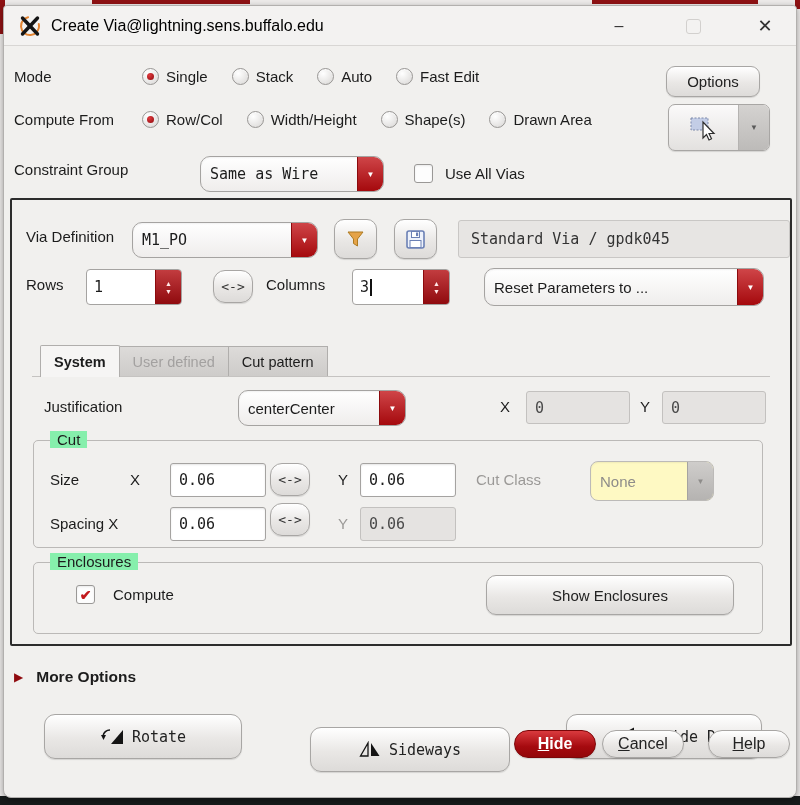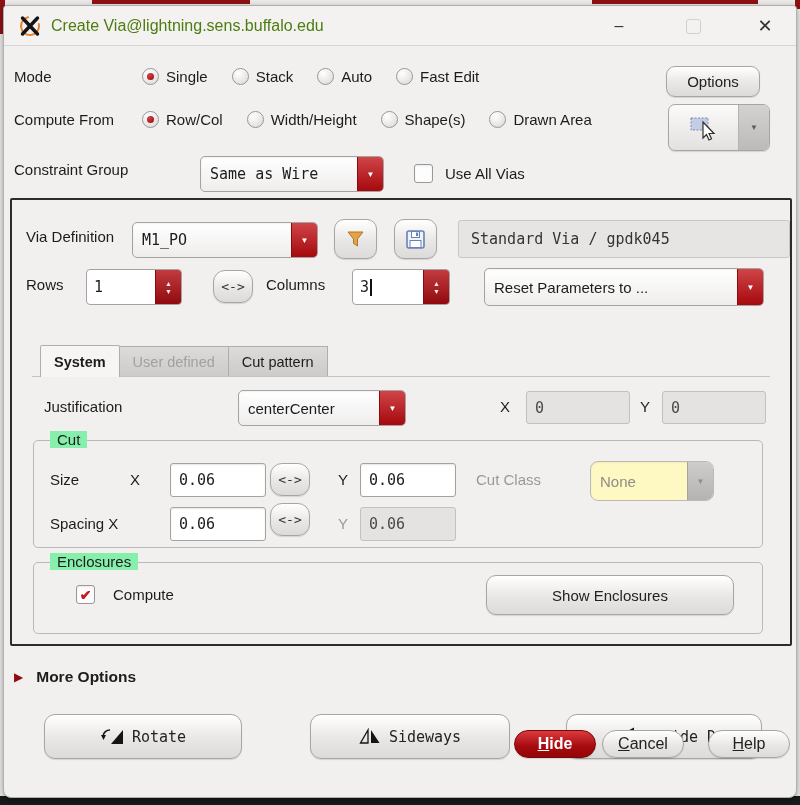--- a/index.html
+++ b/index.html
@@ -22,21 +22,21 @@
   .dialog{
     position:absolute;left:3px;top:5px;width:792px;height:791px;
     background:#f1f0ee;border:1px solid #b2b0ae;border-radius:4px 4px 8px 8px;
     box-shadow:0 2px 6px rgba(0,0,0,.35);
   }
 
   
   .titlebar{position:absolute;left:0;top:0;right:0;height:39px;background:#f3f2f1;
     border-bottom:1px solid #d8d6d4;border-radius:4px 4px 0 0;display:flex;align-items:center;}
   .app-icon{margin-left:14px;width:24px;height:24px;flex:0 0 auto;}
-  .title-text{margin-left:9px;font-size:16px;color:#4d7c0f;}
+  .title-text{margin-left:9px;font-size:16px;color:#000000;}
   .win-btn{position:absolute;top:7px;width:34px;height:26px;display:flex;align-items:center;justify-content:center;
     font-size:16px;color:#333;cursor:default;}
   .win-min{left:598px;}
   .win-max{left:672px;}
   .max-glyph{width:13px;height:13px;border:1.5px solid #d2d0ce;border-radius:3px;}
   .win-close{left:744px;font-size:18px;}
 
   
   .lbl{font-size:15px;color:#1c1c1c;}
   .lbl-dis{color:#9b9997;}
@@ -44,21 +44,21 @@
   .radio-circle{width:15px;height:15px;border-radius:50%;
     background:radial-gradient(circle at 35% 30%,#ffffff,#d8d6d4);
     border:1px solid #989694;position:relative;box-shadow:inset 0 1px 1px rgba(255,255,255,.8);}
   .radio-circle.sel::after{content:"";position:absolute;left:3.5px;top:3.5px;width:7px;height:7px;
     border-radius:50%;background:radial-gradient(circle at 35% 30%,#e0393d,#8f0a0e);}
   .btn{display:inline-flex;align-items:center;justify-content:center;gap:8px;
     background:linear-gradient(#ffffff,#e9e7e5 55%,#dddbd9);
     border:1px solid #a8a6a4;border-radius:7px;font-size:15px;color:#222;
     box-shadow:0 1px 1px rgba(0,0,0,.12);cursor:default;}
   .dd{display:flex;align-items:stretch;background:linear-gradient(#ffffff,#efedec);
-    border:1px solid #a5a3a1;border-radius:5px;overflow:hidden;box-shadow:inset 0 1px 2px rgba(0,0,0,.06);}
+    border:1px solid #a5a3a1;border-radius:10px;overflow:hidden;box-shadow:inset 0 1px 2px rgba(0,0,0,.06);}
   .dd .dd-text{flex:1;display:flex;align-items:center;padding:0 9px;font-size:15px;white-space:nowrap;}
   .dd .dd-arrow{width:25px;display:flex;align-items:center;justify-content:center;
     background:linear-gradient(#cf4548,#a5090d);color:#fff;font-size:8px;border-left:1px solid #8c0a0d;}
   .dd.dd-dis{background:#fef9c3;border-color:#bcbab8;}
   .dd.dd-dis .dd-text{color:#8e8c8a;}
   .dd.dd-dis .dd-arrow{background:linear-gradient(#cfcdcb,#b5b3b1);color:#8e8c8a;border-left-color:#a5a3a1;}
   .field{display:flex;align-items:center;padding:0 8px;background:#ffffff;border:1px solid #a5a3a1;
     border-radius:3px;font-size:15px;box-shadow:inset 0 1px 2px rgba(0,0,0,.10);}
   .field.dis{background:#e5e3e1;border-color:#c3c1bf;color:#4a4a4a;box-shadow:none;}
   .spin{display:flex;align-items:stretch;border:1px solid #a5a3a1;border-radius:4px;overflow:hidden;background:#fff;}
@@ -143,21 +143,21 @@
   .enc-btn{position:absolute;left:452px;top:12px;width:248px;height:40px;border-radius:10px;}
 
   
   .more-options{position:absolute;left:10px;top:662px;display:flex;align-items:center;gap:13px;}
   .more-arrow{color:#8f0a0e;font-size:12px;}
   .more-text{font-size:15.5px;font-weight:bold;}
 
   .xform-btn{position:absolute;top:708px;height:45px;border-radius:11px;
     font-family:"DejaVu Sans Mono",monospace;font-size:15px;}
   .xf-rotate{left:40px;width:198px;}
-  .xf-side{left:306px;width:200px;}
+  .xf-side{left:306px;width:200px;margin-top:13px;}
   .xf-upside{left:562px;width:196px;padding-left:38px;}
 
   .footer-btn{position:absolute;top:724px;height:28px;border-radius:14px;font-size:16px;}
   .hide-btn{left:510px;width:82px;background:linear-gradient(#da3a3e,#a50a0f 60%,#930609);
     border:1px solid #7c0608;color:#fff;font-weight:bold;}
   .cancel-btn{left:598px;width:82px;}
   .help-btn{left:704px;width:82px;}
   .mn{text-decoration:underline;}
 </style>
 </head>

